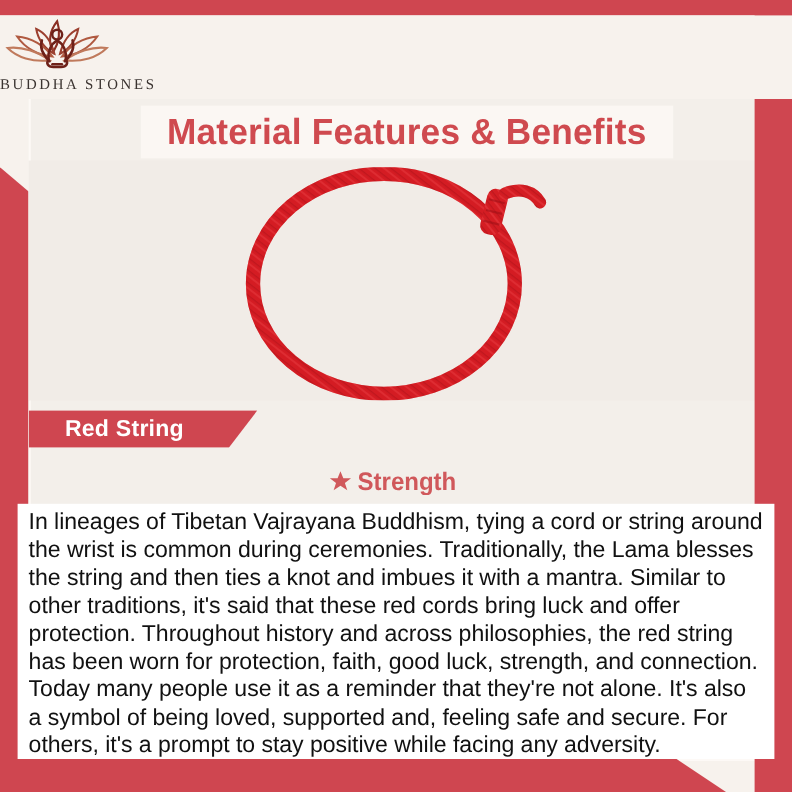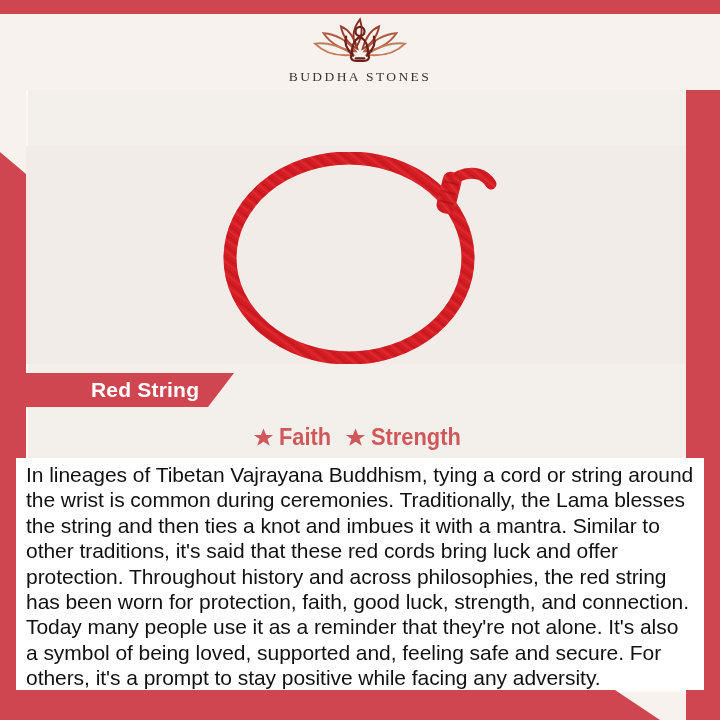--- a/index.html
+++ b/index.html
@@ -64,21 +64,20 @@
 
   
   .header {
     position: absolute;
     left: 0; top: 14px;
     width: 720px;
     height: 76px;
     background: #f7f2ed;
     display: flex;
     flex-direction: column;
-    align-items: center;
     justify-content: flex-start;
   }
   .logo-mark {
     width: 104px;
     height: 54px;
     display: block;
   }
   .logo-word {
     font-family: "Liberation Serif", serif;
     font-size: 13.5px;
@@ -130,21 +129,21 @@
     width: 208px; height: 34px;
     background: #cf4650;
     clip-path: polygon(0 0, 100% 0, 182px 100%, 0 100%);
     display: flex;
     align-items: center;
   }
   .label-text {
     color: #ffffff;
     font-size: 21px;
     font-weight: bold;
-    margin-left: 65px;
+    margin-left: 33px;
     letter-spacing: 0.2px;
     white-space: nowrap;
   }
 
   
   .benefits {
     position: absolute;
     left: 26px; top: 419px;
     width: 666px;
     height: 36px;
@@ -248,32 +247,29 @@
         <path d="M60 26 C67 30, 70 38, 69 46"></path>
         <path d="M51 46 C48 50, 50 54, 56 54 L64 54 C70 54, 72 50, 69 46"></path>
         <path d="M52 48 C46 42, 41 34, 44 26"></path>
         <path d="M68 48 C74 42, 79 34, 76 26"></path>
         <path d="M55 51 L65 51"></path>
       </g>
     </svg>
     <div class="logo-word">BUDDHA STONES</div>
   </div>
 
+  <div class="title-panel">
+    <div class="title-text">Material Features &amp; Benefits</div>
+  </div>
 
   <div class="label-banner">
     <span class="label-text">Red String</span>
   </div>
 
   <div class="benefits">
-    <div class="benefit">
-      <svg class="benefit-star" viewBox="0 0 24 24">
-        <path d="M12 1.6 L15 9 L23 9 L16.6 13.8 L19.1 21.4 L12 16.8 L4.9 21.4 L7.4 13.8 L1 9 L9 9 Z" fill="#d0585b"></path>
-      </svg>
-      <span class="benefit-label">Faith</span>
-    </div>
     <div class="benefit">
       <svg class="benefit-star" viewBox="0 0 24 24">
         <path d="M12 1.6 L15 9 L23 9 L16.6 13.8 L19.1 21.4 L12 16.8 L4.9 21.4 L7.4 13.8 L1 9 L9 9 Z" fill="#d0585b"></path>
       </svg>
       <span class="benefit-label">Strength</span>
     </div>
   </div>
 
   <div class="body-block">
     <p class="body-text">In lineages of Tibetan Vajrayana Buddhism, tying a cord or string around the wrist is common during ceremonies. Traditionally, the Lama blesses the string and then ties a knot and imbues it with a mantra. Similar to other traditions, it's said that these red cords bring luck and offer protection. Throughout history and across philosophies, the red string has been worn for protection, faith, good luck, strength, and connection. Today many people use it as a reminder that they're not alone. It's also a symbol of being loved, supported and, feeling safe and secure. For others, it's a prompt to stay positive while facing any adversity.</p>

